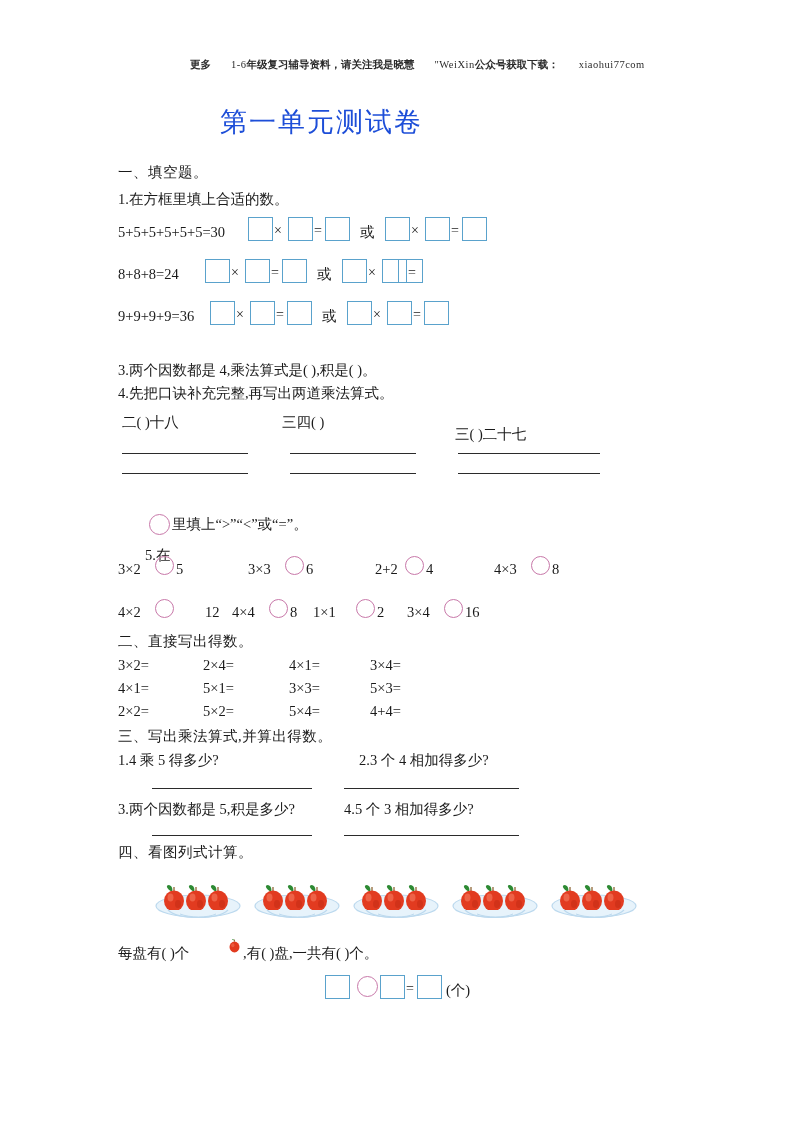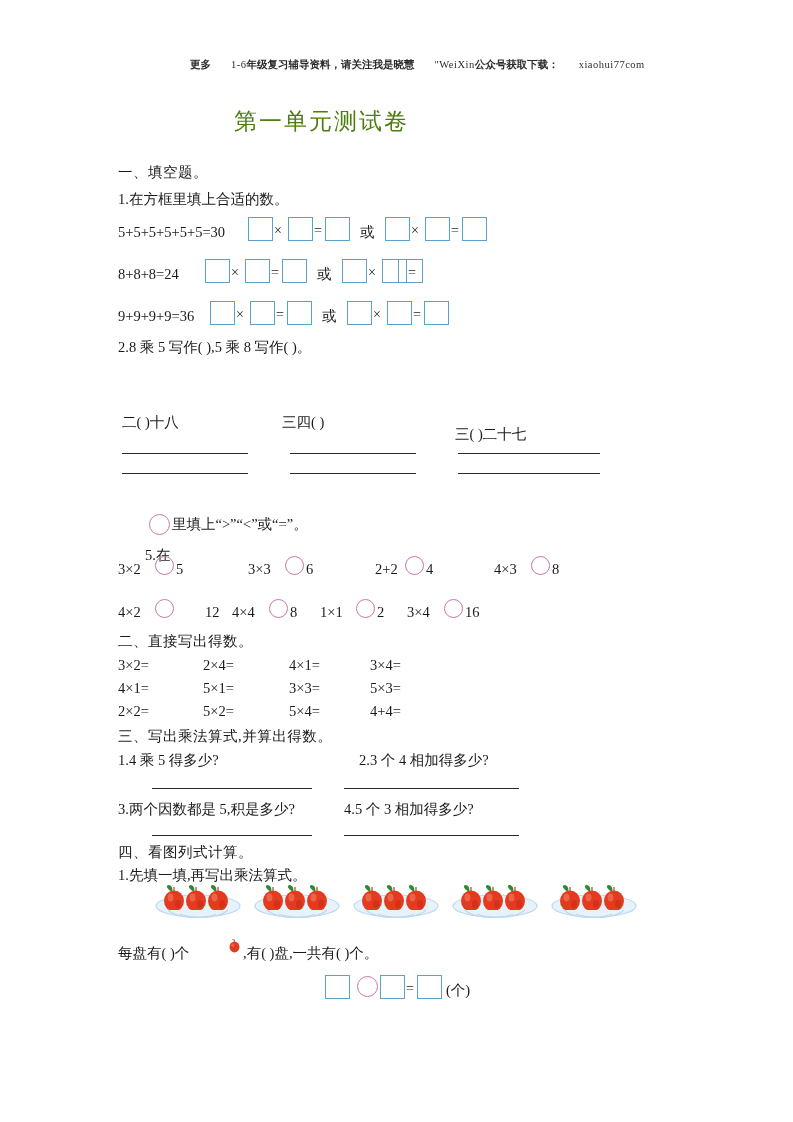--- a/index.html
+++ b/index.html
@@ -37,24 +37,24 @@
   .promo .bold { font-weight: bold; }
   .promo .latin { font-family: "Liberation Serif", serif; letter-spacing: .5px; margin-left: 20px; }
 
   
   .title {
     position: absolute;
     left: 0;
     top: 103px;
     width: 643px;
     text-align: center;
-    font-size: 23px;
+    font-size: 27px;
     line-height: 38px;
     letter-spacing: 2px;
-    color: #4d7c0f;
+    color: #1d4ed8;
   }
 
   
   .tx {
     position: absolute;
     font-size: 14.5px;
     line-height: 19px;
     white-space: nowrap;
     color: #1a1a1a;
   }
@@ -158,21 +158,22 @@
   <div class="bbox" style="left:250px; top:301px;"></div>
   <div class="op" style="left:276px; top:308px;">=</div>
   <div class="bbox" style="left:287px; top:301px;"></div>
   <div class="tx" style="left:322px; top:307px;">或</div>
   <div class="bbox" style="left:347px; top:301px;"></div>
   <div class="op" style="left:373px; top:308px;">×</div>
   <div class="bbox" style="left:387px; top:301px;"></div>
   <div class="op" style="left:413px; top:308px;">=</div>
   <div class="bbox" style="left:424px; top:301px;"></div>
 
-  <div class="tx" style="left:118px; top:338px;">2.8 乘 5 写作(            ),5 乘 8 写作(          )。</div>
+  <div class="tx" style="left:118px; top:361px;">3.两个因数都是 4,乘法算式是(              ),积是(        )。</div>
+  <div class="tx" style="left:118px; top:384px;">4.先把口诀补充完整,再写出两道乘法算式。</div>
 
   <div class="tx" style="left:122px; top:413px;">二(      )十八</div>
   <div class="tx" style="left:282px; top:413px;">三四(      )</div>
   <div class="tx" style="left:455px; top:413px;margin-top:12px;">三(      )二十七</div>
 
   <div class="uline" style="left:122px; top:453px; width:126px;"></div>
   <div class="uline" style="left:122px; top:473px; width:126px;"></div>
   <div class="uline" style="left:290px; top:453px; width:126px;"></div>
   <div class="uline" style="left:290px; top:473px; width:126px;"></div>
   <div class="uline" style="left:458px; top:453px; width:142px;"></div>
@@ -199,21 +200,21 @@
   <div class="tx" style="left:552px; top:560px;">8</div>
 
   <div class="tx" style="left:118px; top:603px;">4×2</div>
   <div class="pcirc sm" style="left:155px; top:599px;"></div>
   <div class="tx" style="left:184px; top:603px;margin-left:21px;">12</div>
 
   <div class="tx" style="left:232px; top:603px;">4×4</div>
   <div class="pcirc sm" style="left:269px; top:599px;"></div>
   <div class="tx" style="left:290px; top:603px;">8</div>
 
-  <div class="tx" style="left:320px; top:603px;">1×1</div>
+  <div class="tx" style="left:313px; top:603px;">1×1</div>
   <div class="pcirc sm" style="left:356px; top:599px;"></div>
   <div class="tx" style="left:377px; top:603px;">2</div>
 
   <div class="tx" style="left:407px; top:603px;">3×4</div>
   <div class="pcirc sm" style="left:444px; top:599px;"></div>
   <div class="tx" style="left:465px; top:603px;">16</div>
 
   <div class="tx sec" style="left:118px; top:632px;">二、直接写出得数。</div>
 
   <div class="tx" style="left:118px; top:656px;">3×2=</div>
@@ -238,21 +239,20 @@
   <div class="uline" style="left:152px; top:788px; width:160px;"></div>
   <div class="uline" style="left:344px; top:788px; width:175px;"></div>
 
   <div class="tx" style="left:118px; top:800px;">3.两个因数都是 5,积是多少?</div>
   <div class="tx" style="left:344px; top:800px;">4.5 个 3 相加得多少?</div>
 
   <div class="uline" style="left:152px; top:835px; width:160px;"></div>
   <div class="uline" style="left:344px; top:835px; width:175px;"></div>
 
   <div class="tx sec" style="left:118px; top:843px;">四、看图列式计算。</div>
-  <div class="tx" style="left:118px; top:866px;">1.先填一填,再写出乘法算式。</div>
 
   <div id="plates-container">
       <div class="plate" style="left: 152px; top: 880px;">
         <svg width="92" height="44" viewBox="0 0 92 44">
           <ellipse cx="46" cy="26" rx="42" ry="11" fill="#e7f3fb" stroke="#bcd9ee" stroke-width="1.2"></ellipse>
           <path d="M20 12 C15 9,13 5,17 5 C20 6,21 9,20 12 Z" fill="#2d8a33"></path>
           <path d="M22 13 L22 7" stroke="#7a4a12" stroke-width="1.1" fill="none"></path>
           <ellipse cx="22" cy="21" rx="10" ry="10.5" fill="#e23b20"></ellipse>
           <ellipse cx="18.5" cy="17.5" rx="3" ry="4" fill="#f4785c" opacity="0.65"></ellipse>
           <ellipse cx="26" cy="24" rx="3" ry="4" fill="#b3230d" opacity="0.35"></ellipse>

